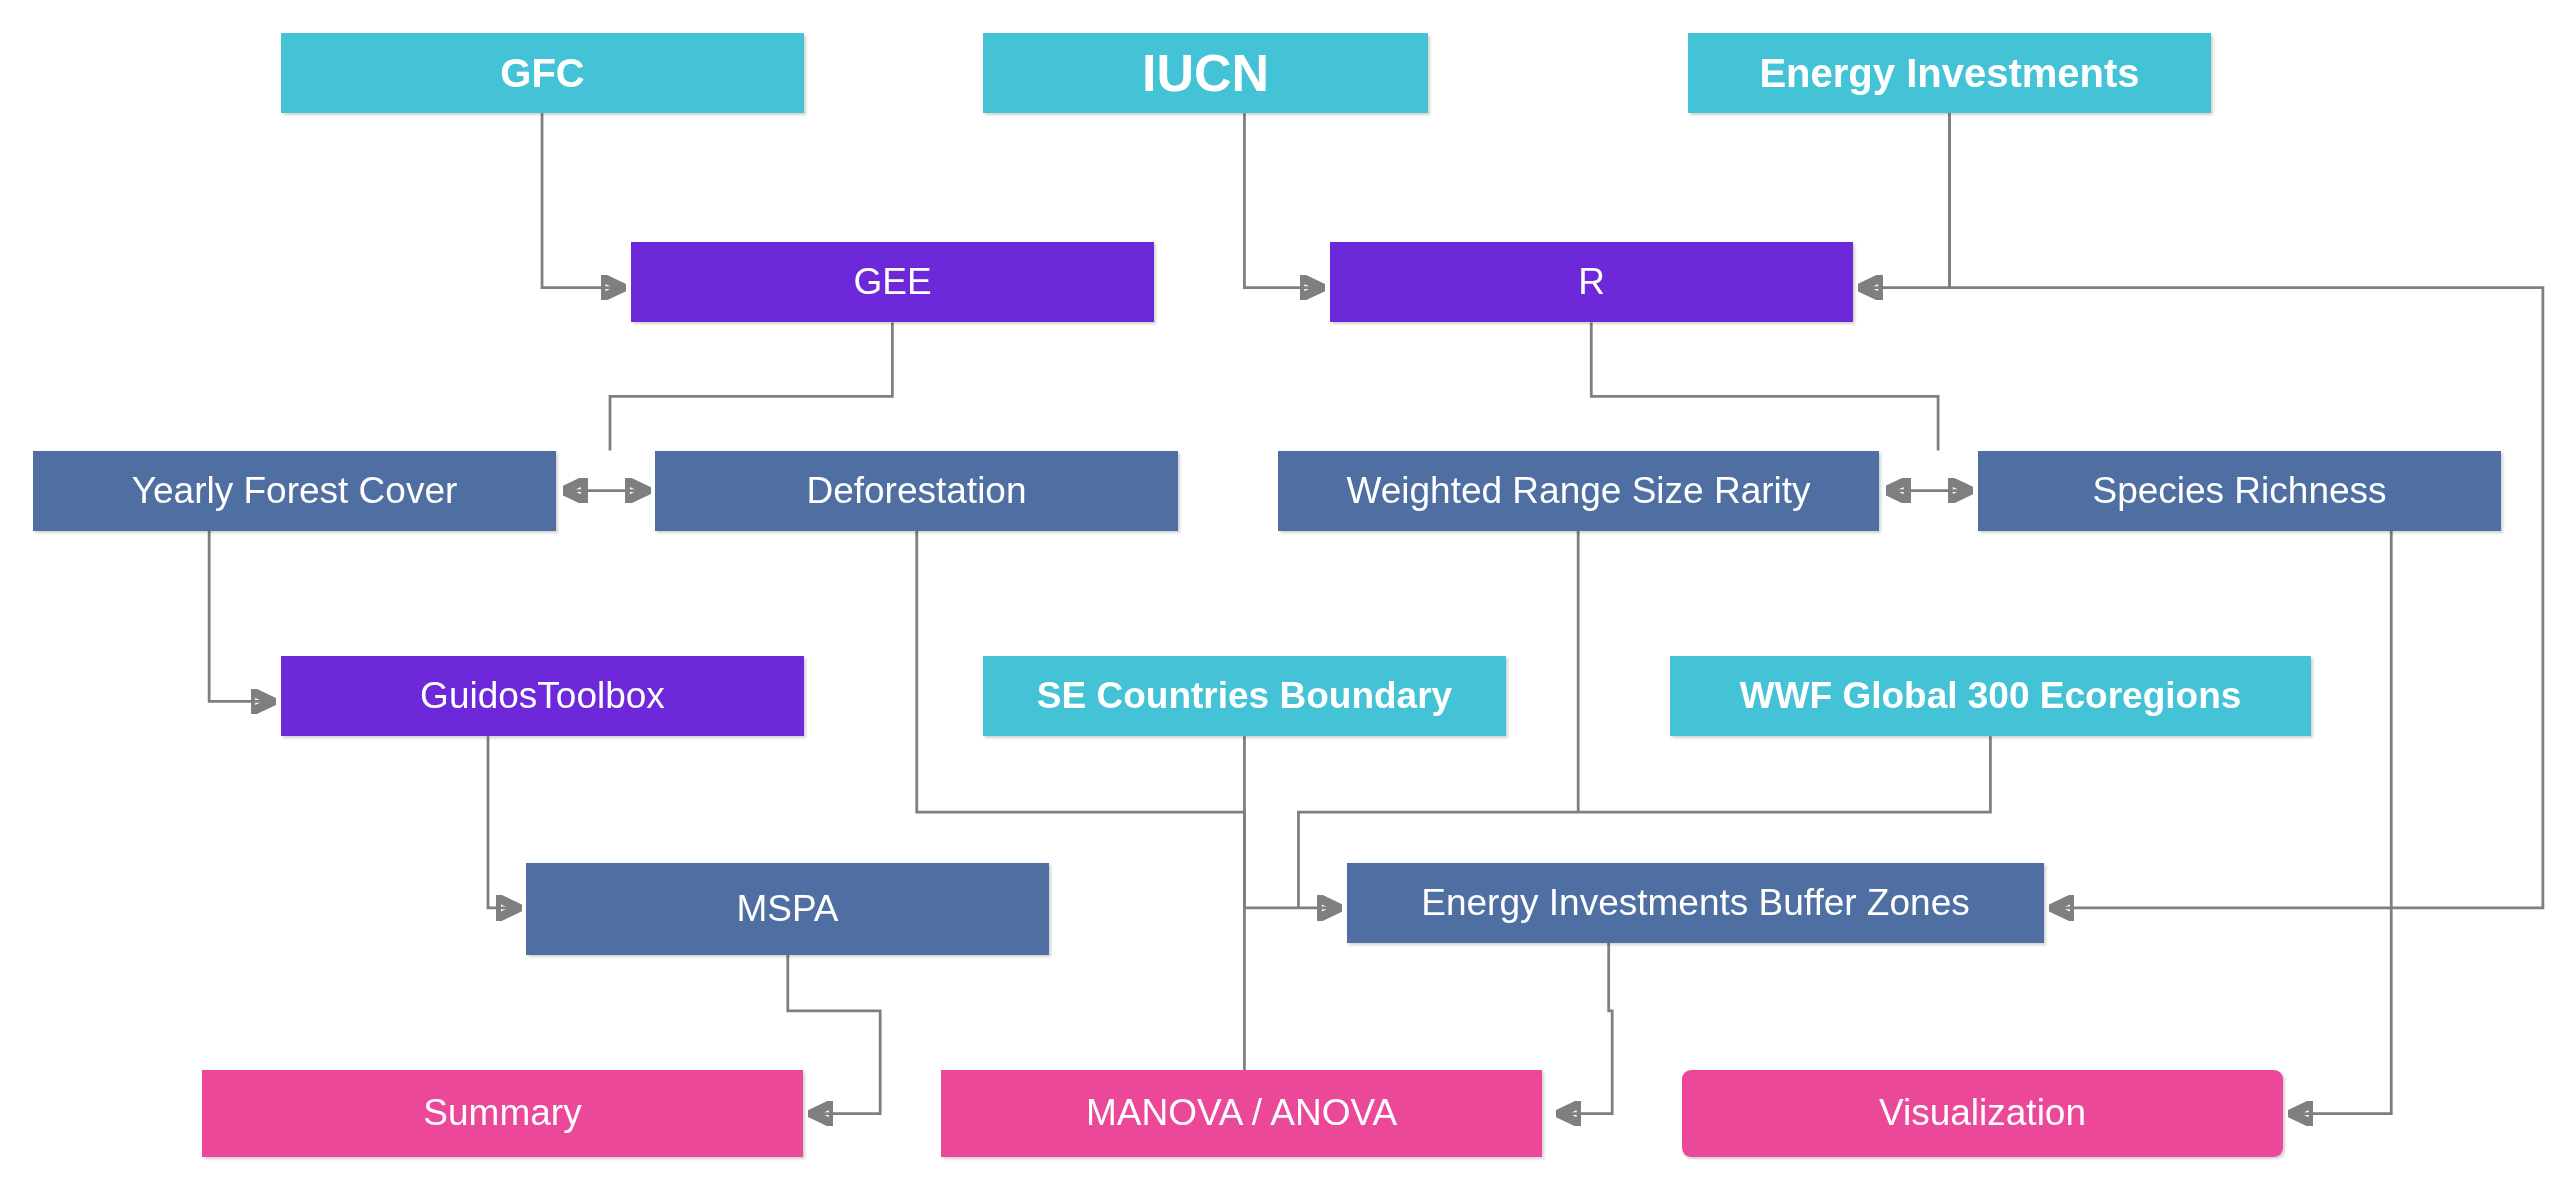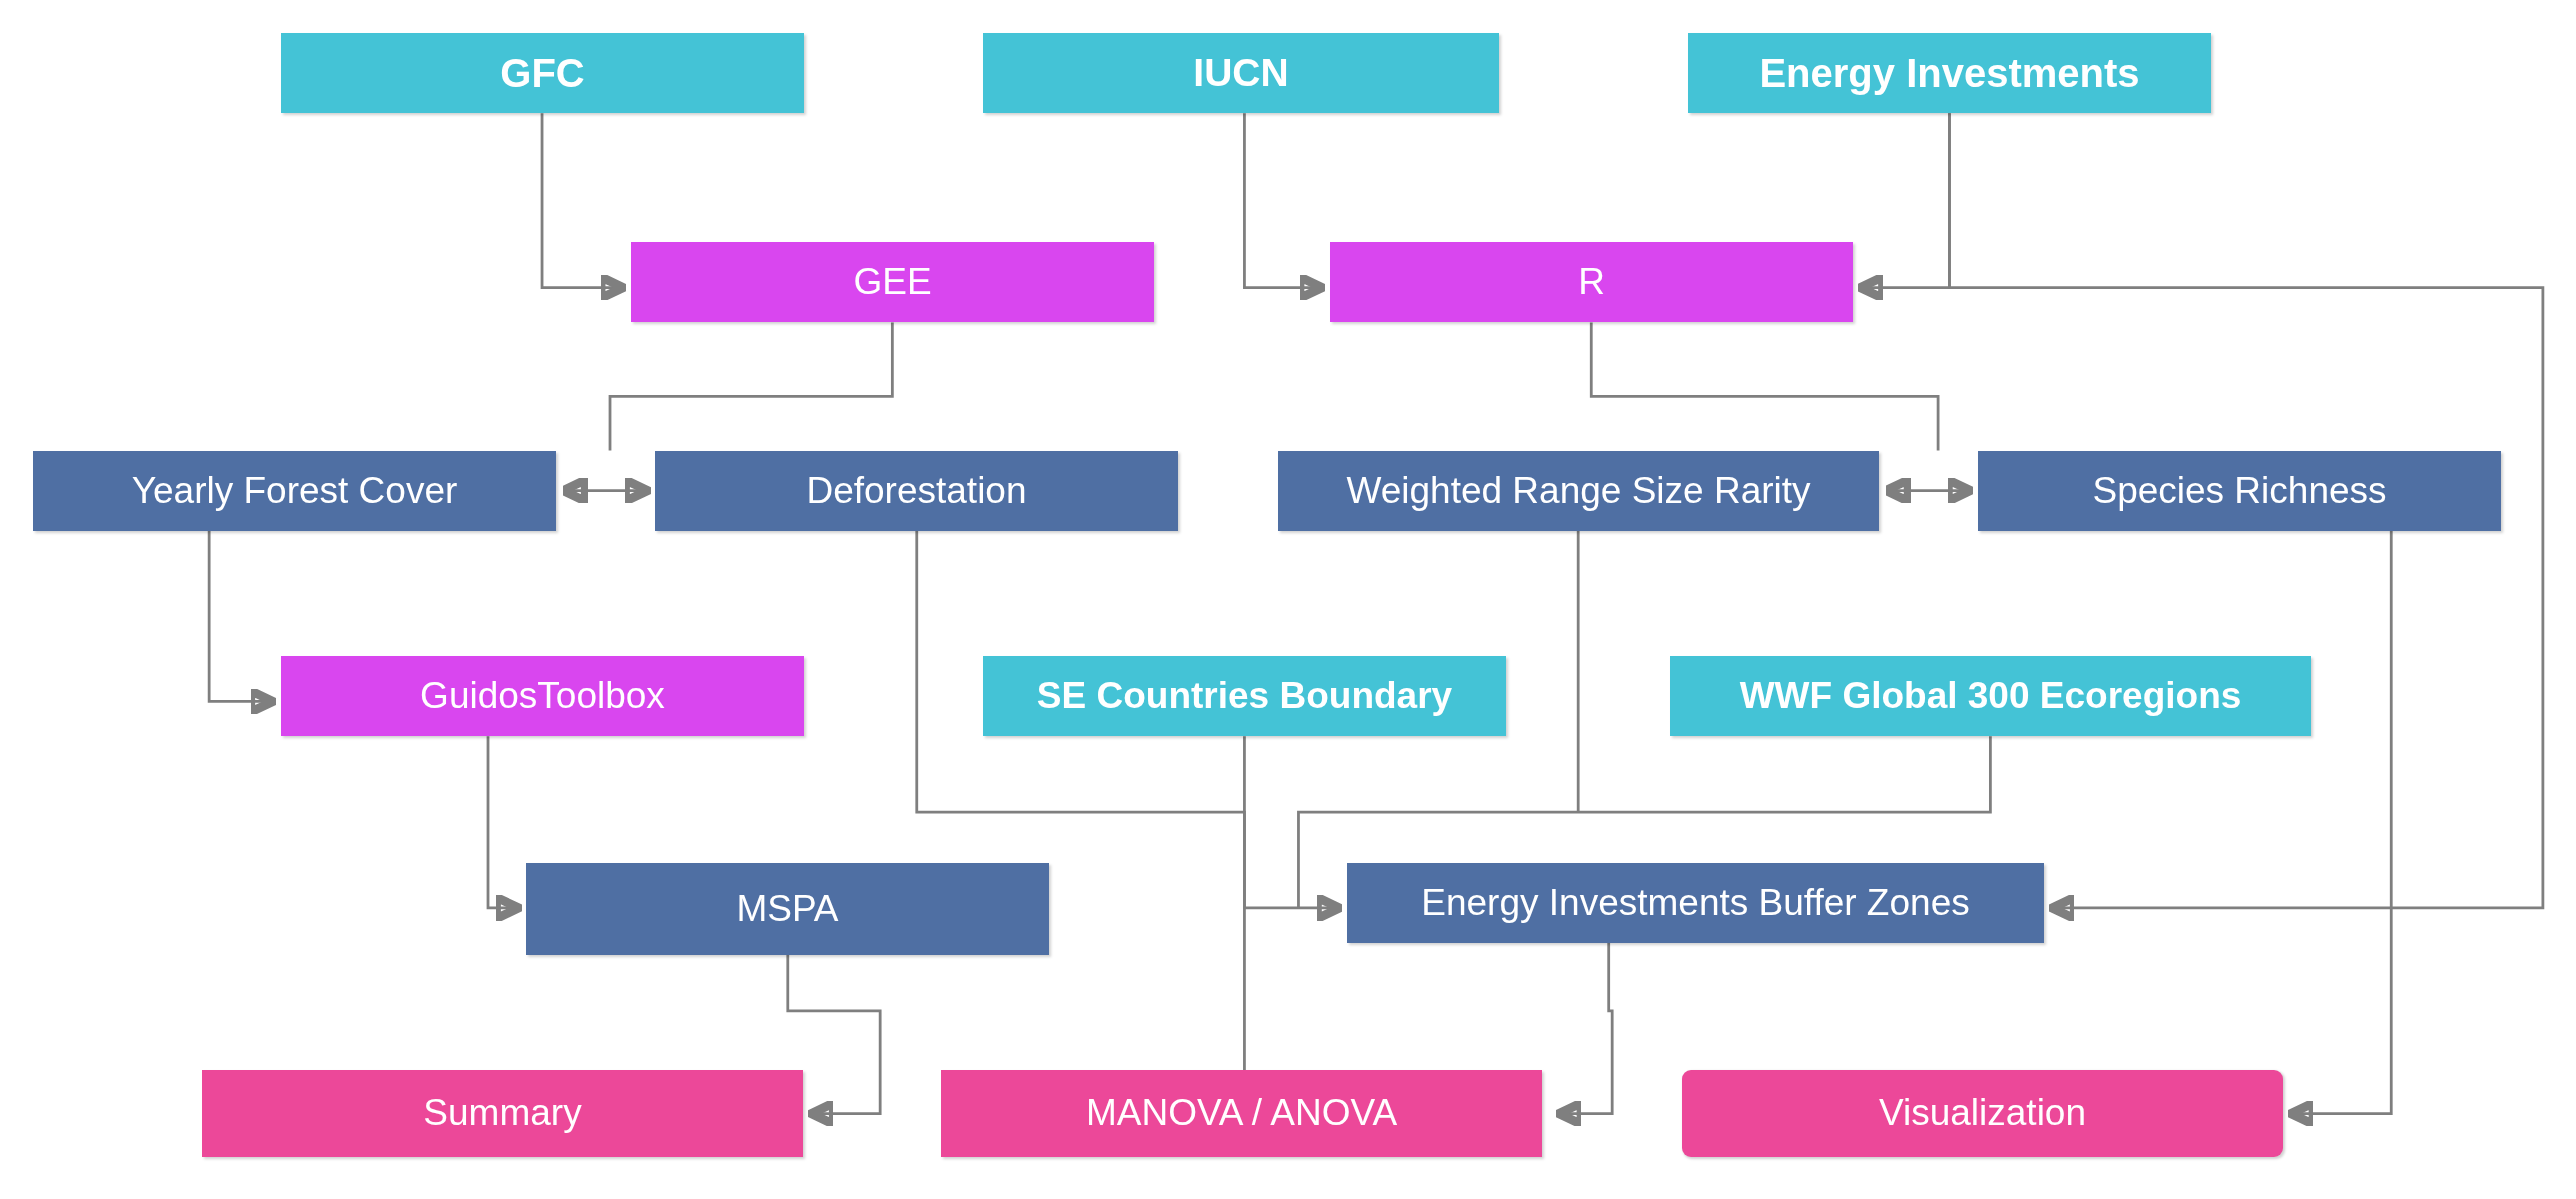--- a/index.html
+++ b/index.html
@@ -20,21 +20,21 @@
     text-align:center;
     color:#ffffff;
     box-sizing:border-box;
     padding:0 8.7px;
     line-height:1.05;
     z-index:3;
     white-space:nowrap;
     box-shadow:1.7px 1.7px 2.6px rgba(0,0,0,0.18);
   }
   .node.src{ background:#44C3D6; font-weight:bold; }
-  .node.tool{ background:#d946ef; font-weight:normal;text-align:center; }
+  .node.tool{ background:#6d28d9; font-weight:normal;text-align:center; }
   .node.proc{ background:#4F6FA3; font-weight:normal; }
   .node.out{ background:#ec4899; font-weight:normal; }
   svg#links{
     position:absolute;
     left:0; top:0;
     width:2576px;
     height:1199px;
     z-index:1;
     overflow:visible;
   }
@@ -74,21 +74,21 @@
         <path d="M 2284,845 L 2284,932 L 1490,932 L 1490,1042"></path>
         <path d="M 1811,609 L 1811,932"></path>
         <path d="M 904,1082 L 904,1160 L 1010,1160 L 1010,1278 L 932,1278" marker-end="url(#arrowEnd)"></path>
         <path d="M 1846,1082 L 1846,1160 L 1850,1160 L 1850,1278 L 1790,1278" marker-end="url(#arrowEnd)"></path>
         <path d="M 2744,609 L 2744,1278 L 2630,1278" marker-end="url(#arrowEnd)"></path>
       </g>
   </svg>
 
   <div id="node-layer">
       <div class="node src" style="left: 281px; top: 33px; width: 523px; height: 80px; font-size: 40px; font-weight: bold;">GFC</div>
-      <div class="node src" style="left: 983px; top: 33px; width: 516px; height: 80px; font-size: 39px; font-weight: bold;">IUCN</div>
+      <div class="node src" style="left: 983px; top: 33px; width: 445px; height: 80px; font-size: 52px; font-weight: bold;">IUCN</div>
       <div class="node src" style="left: 1688px; top: 33px; width: 523px; height: 80px; font-size: 40px; font-weight: bold;">Energy Investments</div>
       <div class="node tool" style="left: 631px; top: 242px; width: 523px; height: 80px; font-size: 37px; font-weight: normal;">GEE</div>
       <div class="node tool" style="left: 1330px; top: 242px; width: 523px; height: 80px; font-size: 37px; font-weight: normal;">R</div>
       <div class="node proc" style="left: 33px; top: 451px; width: 523px; height: 80px; font-size: 37px; font-weight: normal;">Yearly Forest Cover</div>
       <div class="node proc" style="left: 655px; top: 451px; width: 523px; height: 80px; font-size: 37px; font-weight: normal;">Deforestation</div>
       <div class="node proc" style="left: 1278px; top: 451px; width: 601px; height: 80px; font-size: 37px; font-weight: normal;">Weighted Range Size Rarity</div>
       <div class="node proc" style="left: 1978px; top: 451px; width: 523px; height: 80px; font-size: 37px; font-weight: normal;">Species Richness</div>
       <div class="node tool" style="left: 281px; top: 656px; width: 523px; height: 80px; font-size: 37px; font-weight: normal;">GuidosToolbox</div>
       <div class="node src" style="left: 983px; top: 656px; width: 523px; height: 80px; font-size: 37px; font-weight: bold;">SE Countries Boundary</div>
       <div class="node src" style="left: 1670px; top: 656px; width: 641px; height: 80px; font-size: 37px; font-weight: bold;">WWF Global 300 Ecoregions</div>

